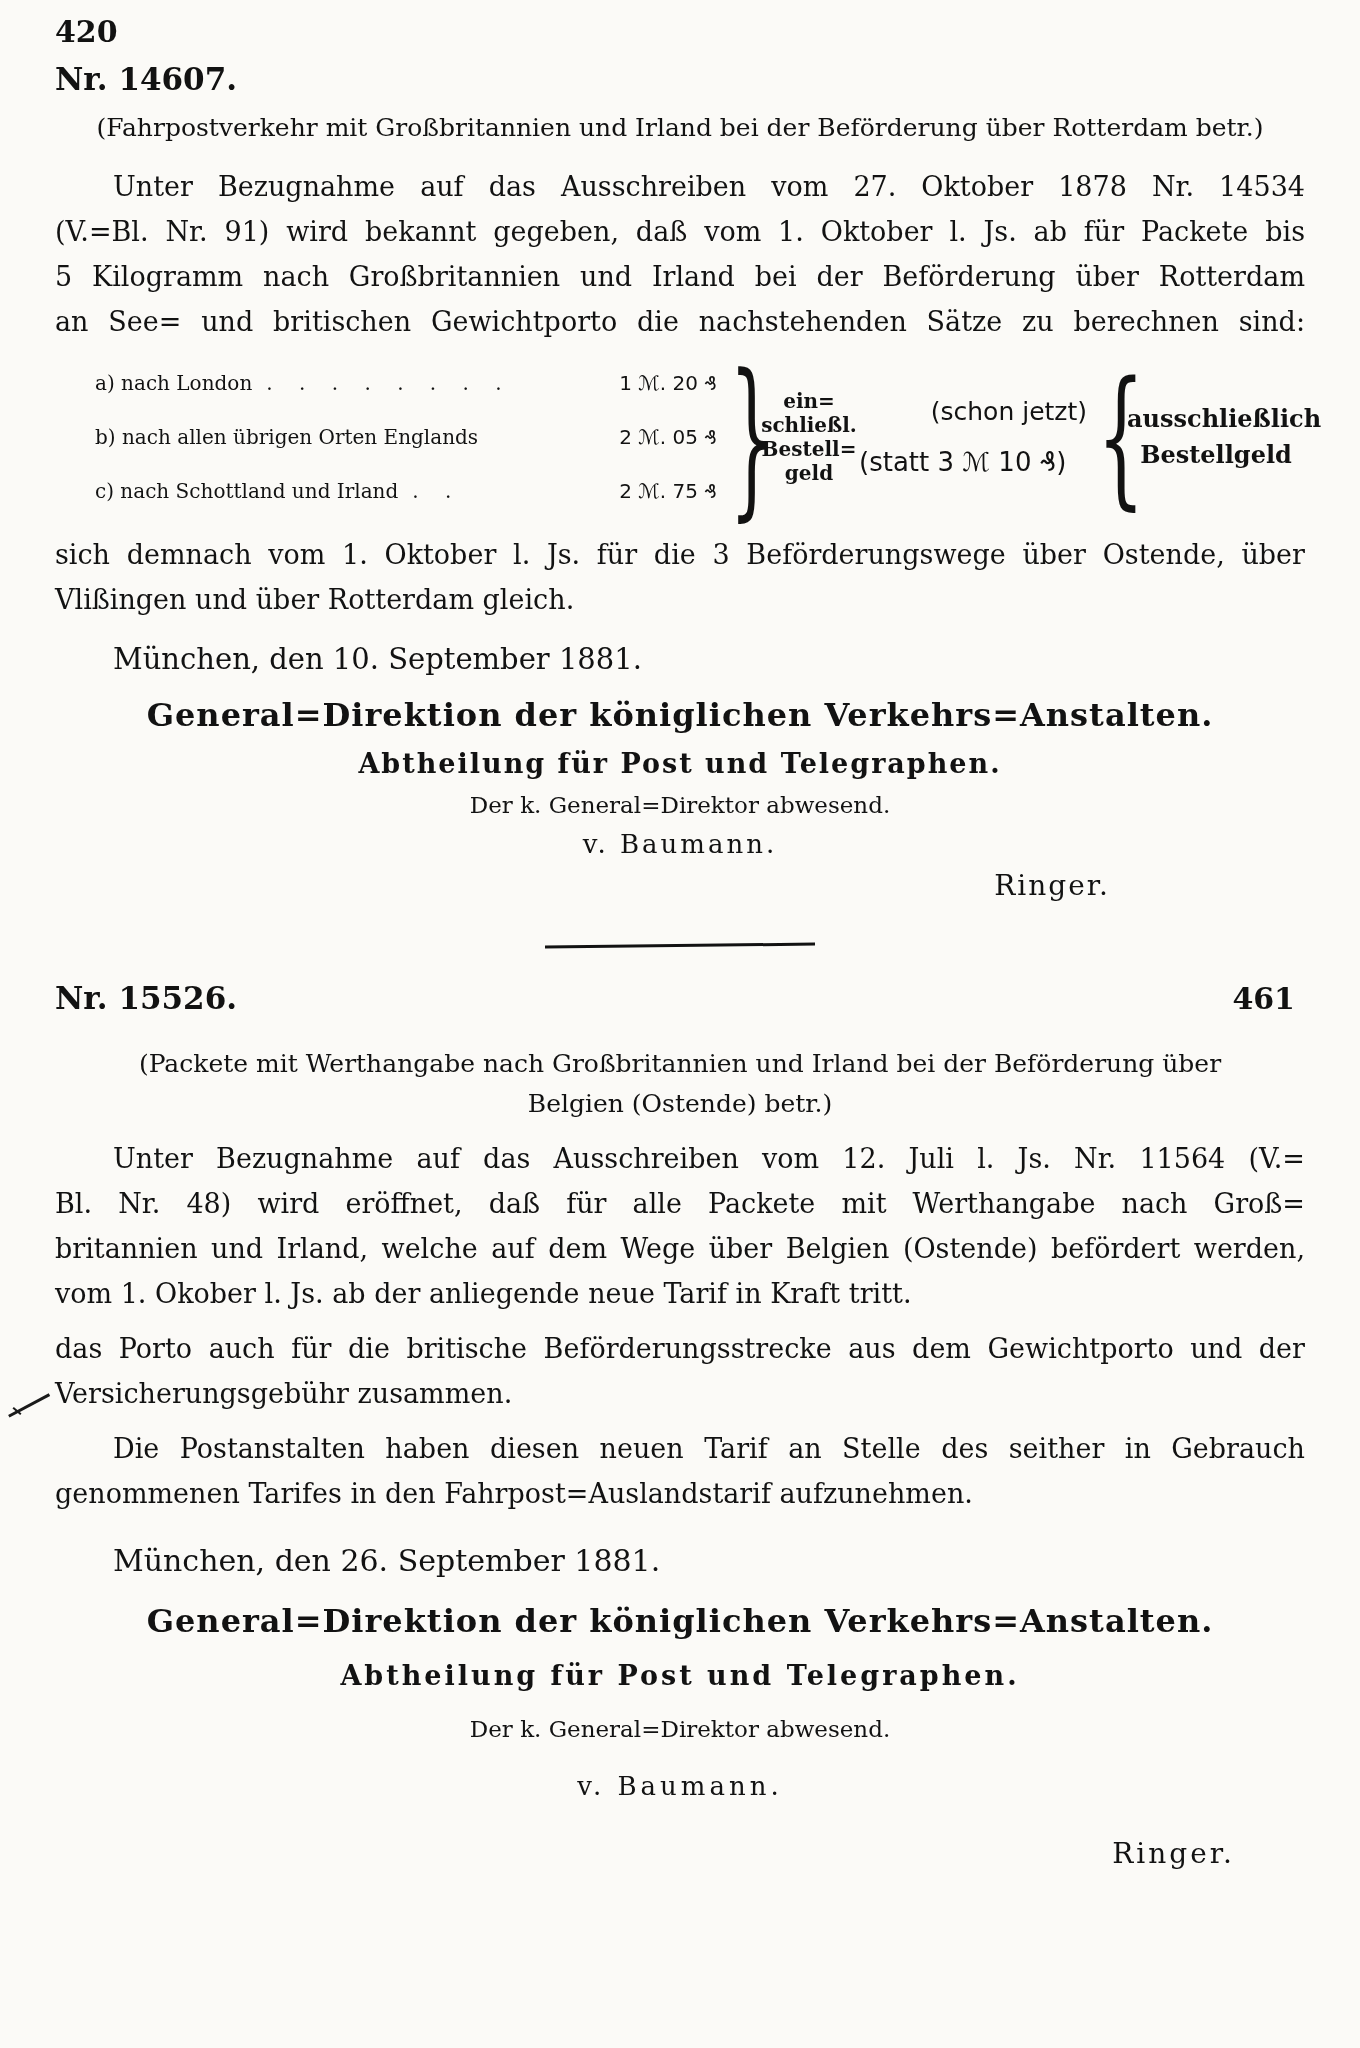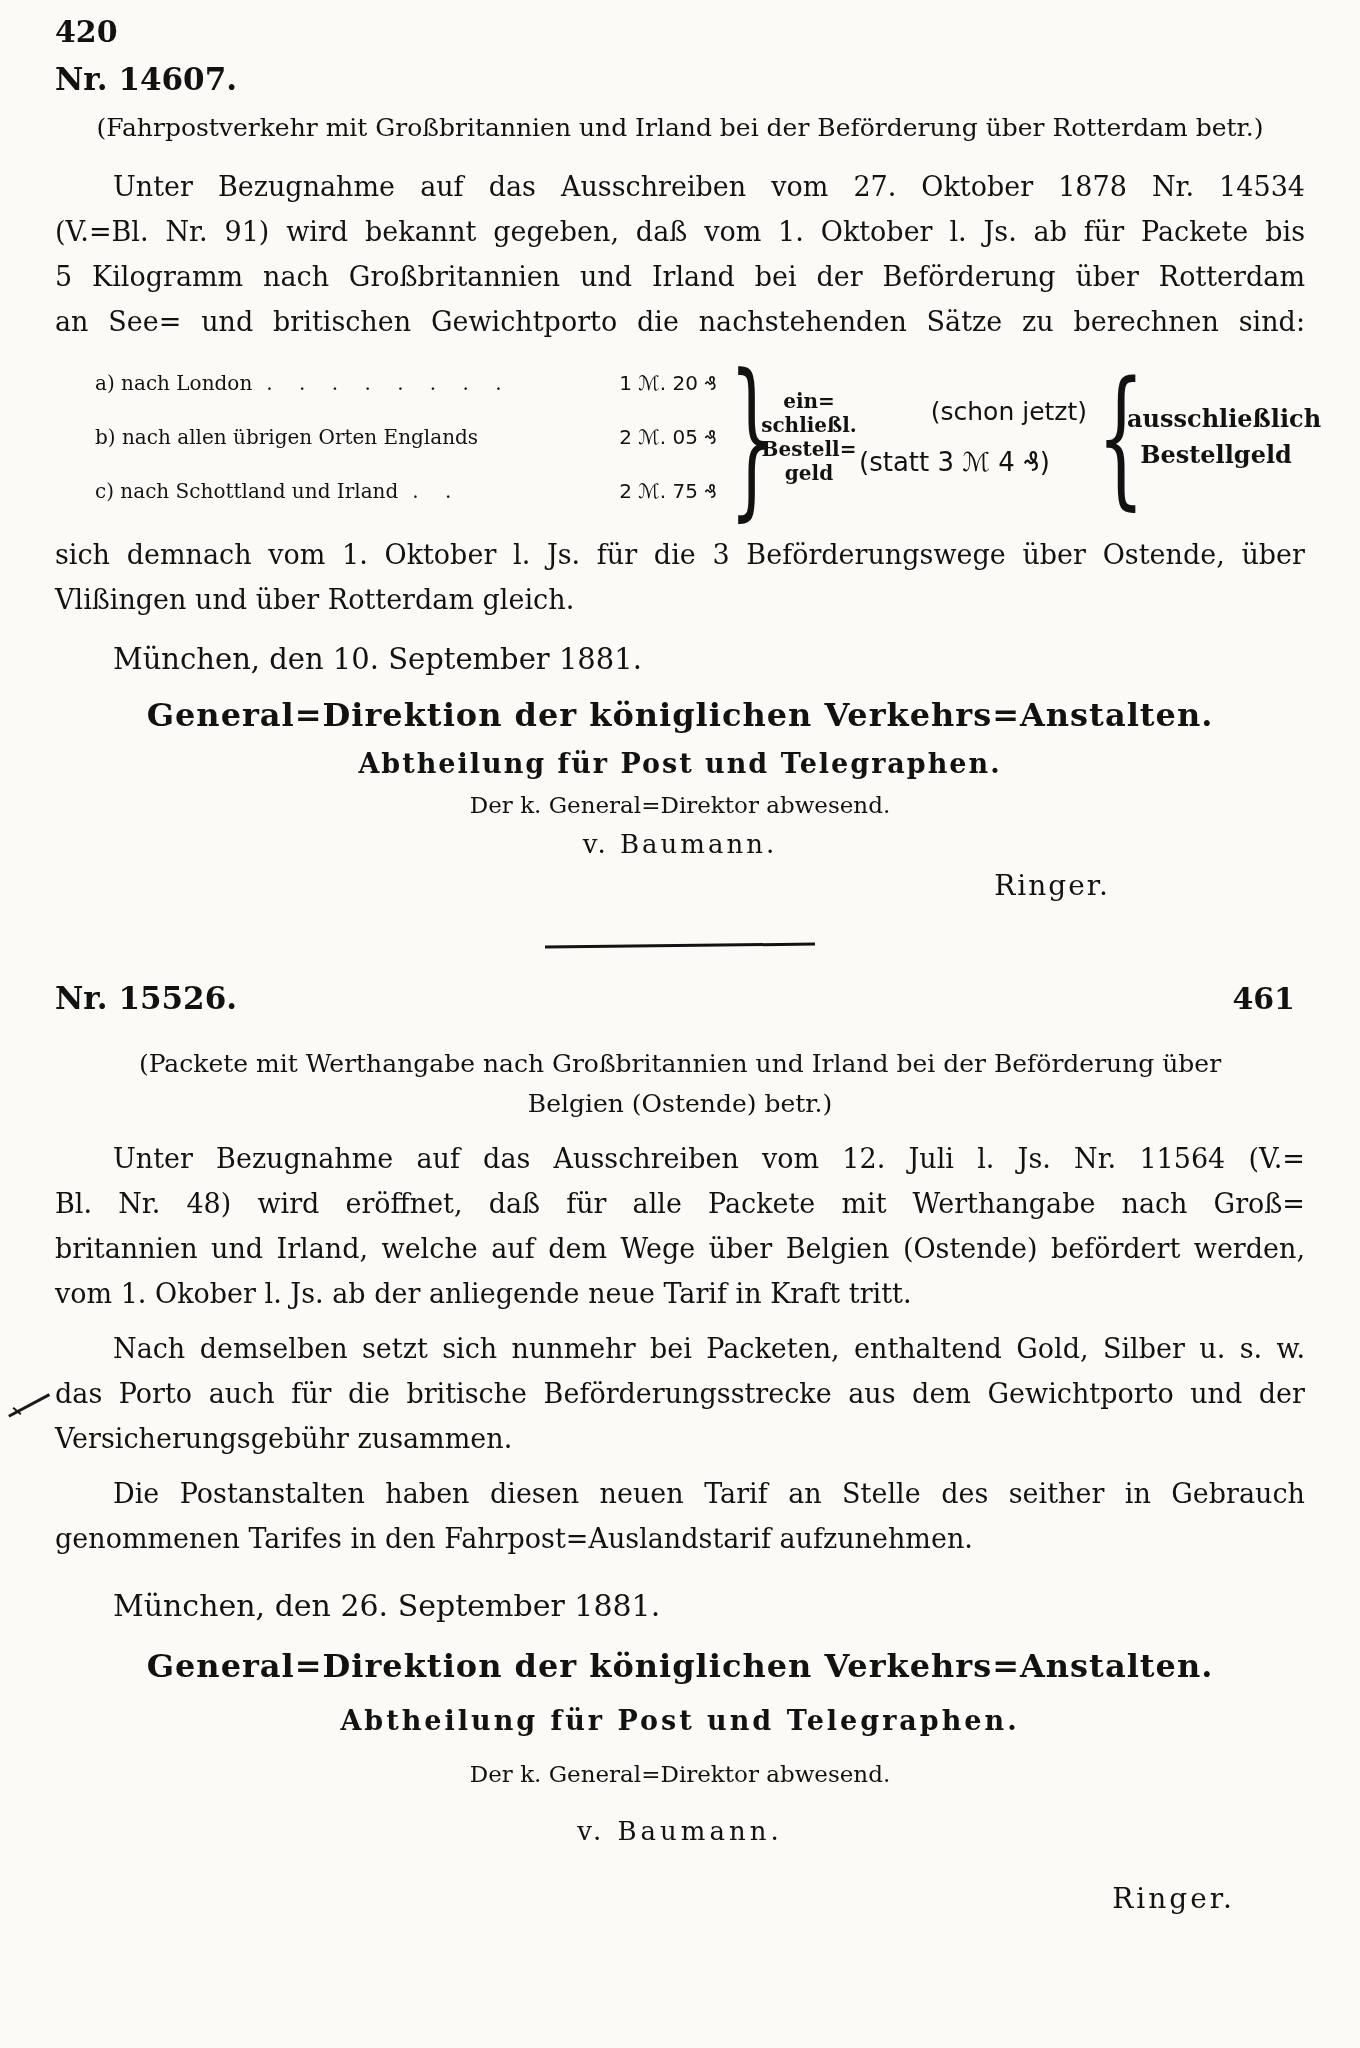--- a/index.html
+++ b/index.html
@@ -100,21 +100,21 @@
       </div>
       <div class="brace brace1">}</div>
       <div class="inc-label">
         <div>ein=</div>
         <div>schließl.</div>
         <div>Bestell=</div>
         <div>geld</div>
       </div>
       <div class="notes">
         <div class="note note0 sym">(schon jetzt)</div>
-        <div class="note sym">(statt 3 ℳ 4 ₰)</div>
+        <div class="note sym">(statt 3 ℳ 10 ₰)</div>
       </div>
       <div class="brace brace2">{</div>
       <div class="exc-label">
         <div>ausschließlich</div>
         <div>Bestellgeld</div>
       </div>
     </div>
 
     <div class="para">
       <div class="ln jl">sich demnach vom 1. Oktober l. Js. für die 3 Beförderungswege über Ostende, über</div>
@@ -147,21 +147,20 @@
     </div>
 
     <div class="para para1">
       <div class="ln jl ind">Unter Bezugnahme auf das Ausschreiben vom 12. Juli l. Js. Nr. 11564 (V.=</div>
       <div class="ln jl">Bl. Nr. 48) wird eröffnet, daß für alle Packete mit Werthangabe nach Groß=</div>
       <div class="ln jl">britannien und Irland, welche auf dem Wege über Belgien (Ostende) befördert werden,</div>
       <div class="ln">vom 1. Okober l. Js. ab der anliegende neue Tarif in Kraft tritt.</div>
     </div>
 
     <div class="para">
-      <div class="ln jl ind">Nach demselben setzt sich nunmehr bei Packeten, enthaltend Gold, Silber u. s. w.</div>
       <div class="ln jl">das Porto auch für die britische Beförderungsstrecke aus dem Gewichtporto und der</div>
       <div class="ln">Versicherungsgebühr zusammen.</div>
     </div>
 
     <div class="para">
       <div class="ln jl ind">Die Postanstalten haben diesen neuen Tarif an Stelle des seither in Gebrauch</div>
       <div class="ln">genommenen Tarifes in den Fahrpost=Auslandstarif aufzunehmen.</div>
     </div>
 
     <div class="dateline">München, den 26. September 1881.</div>

